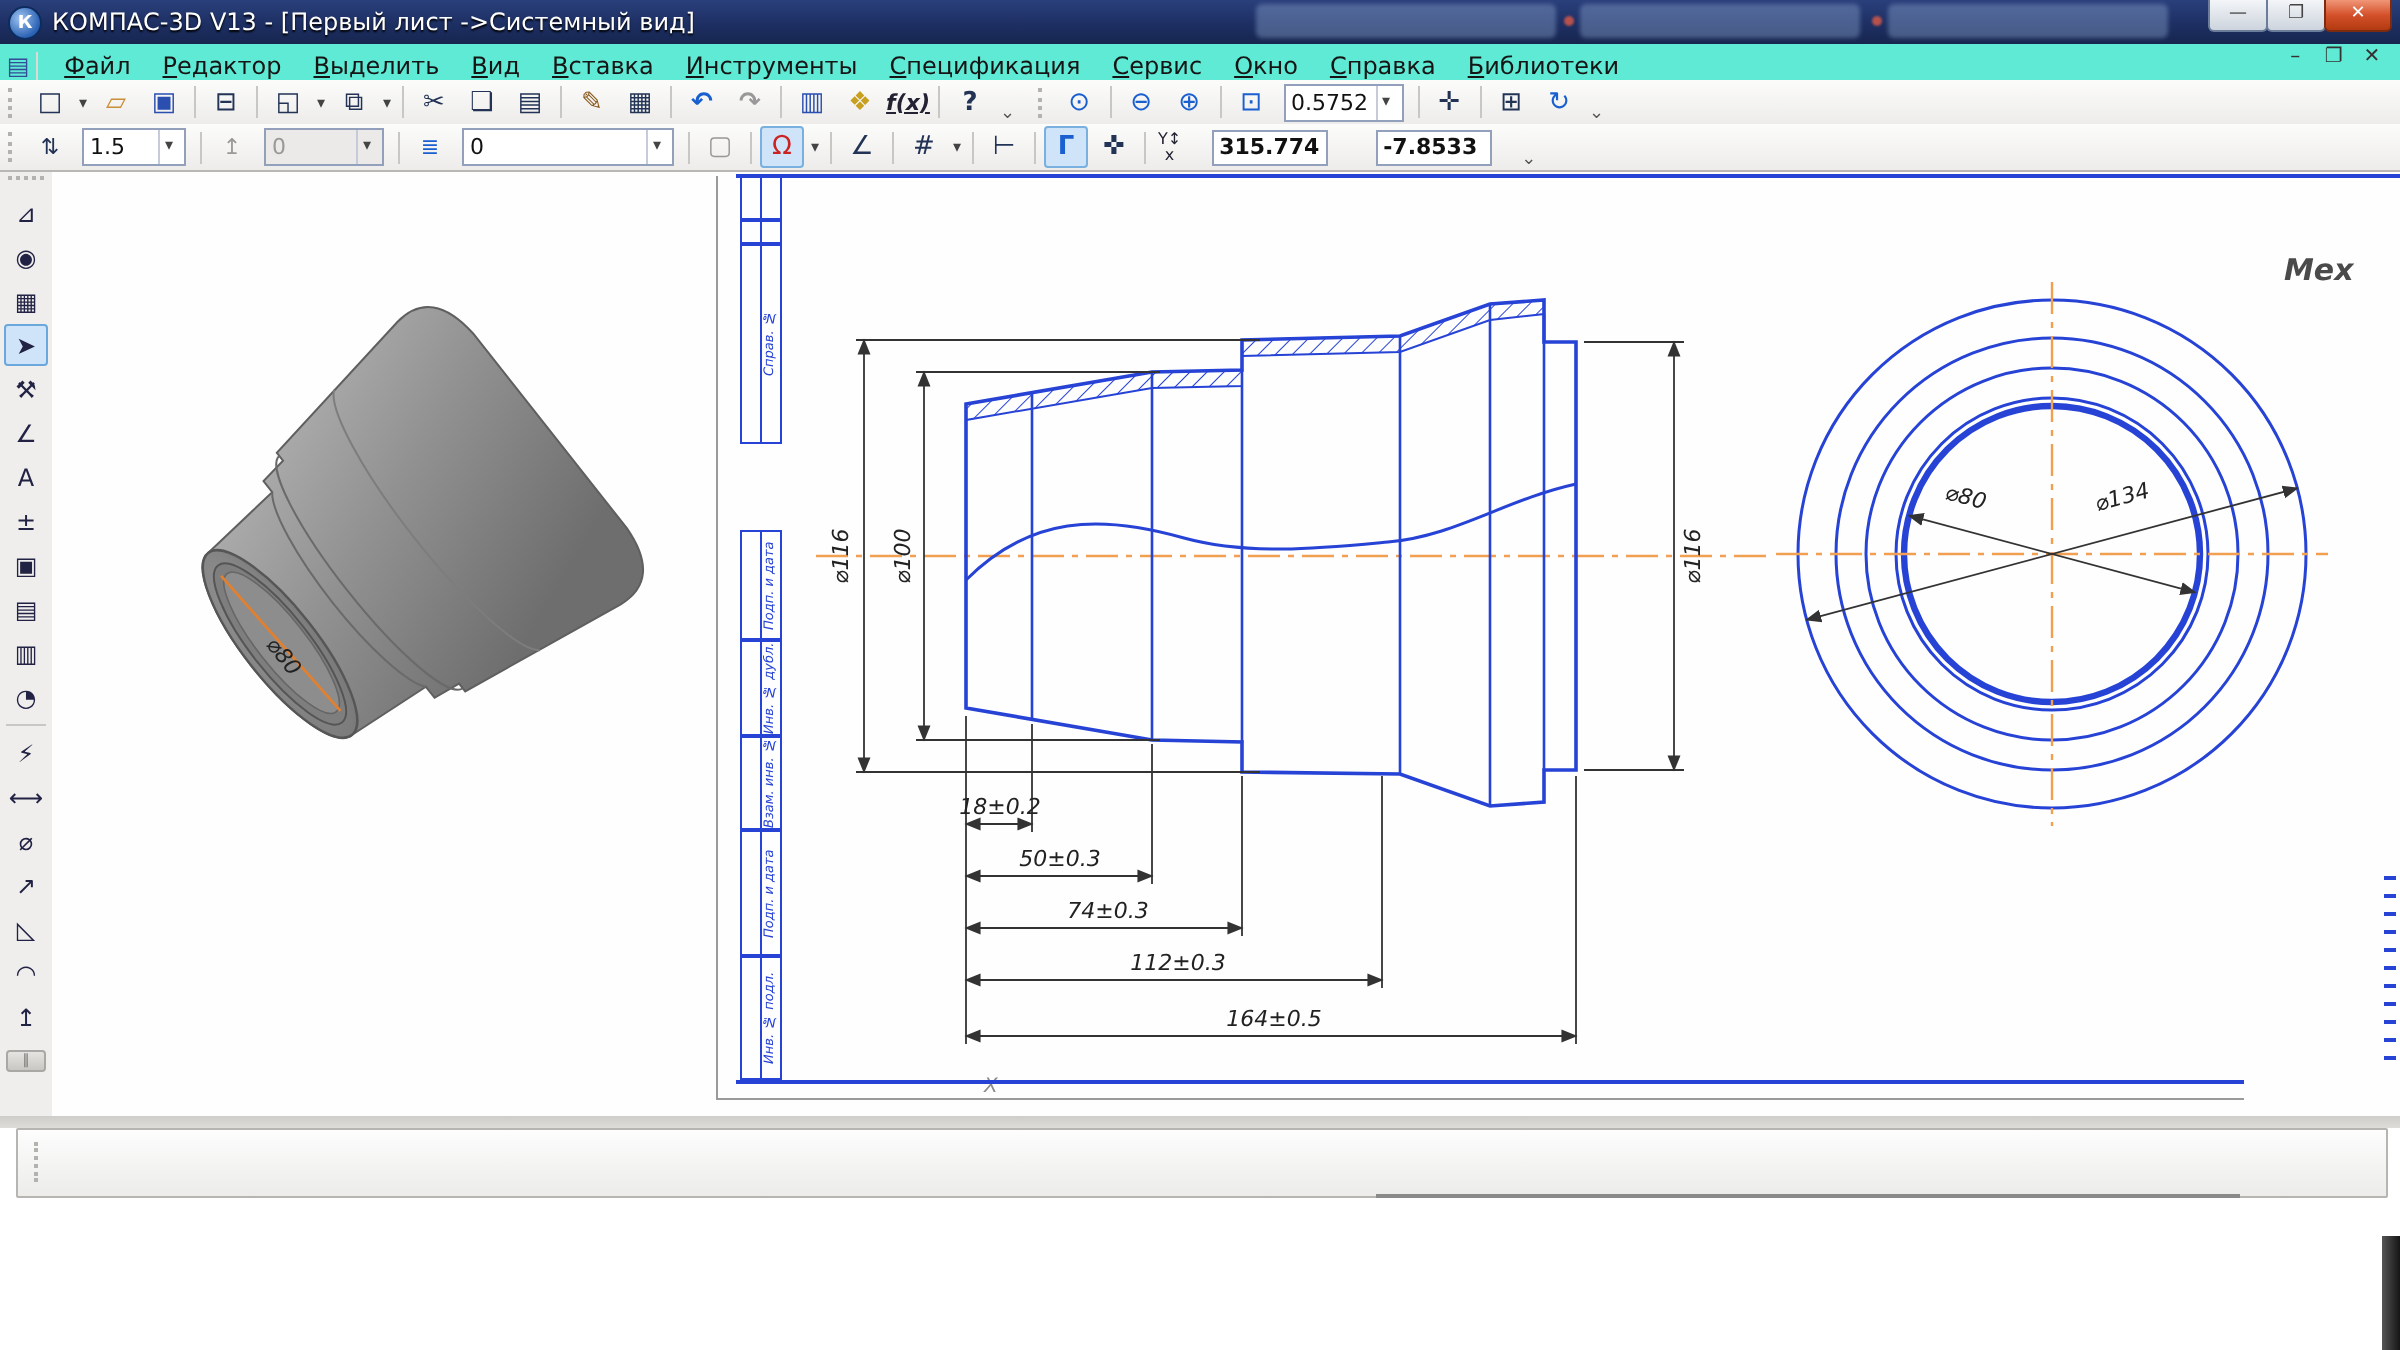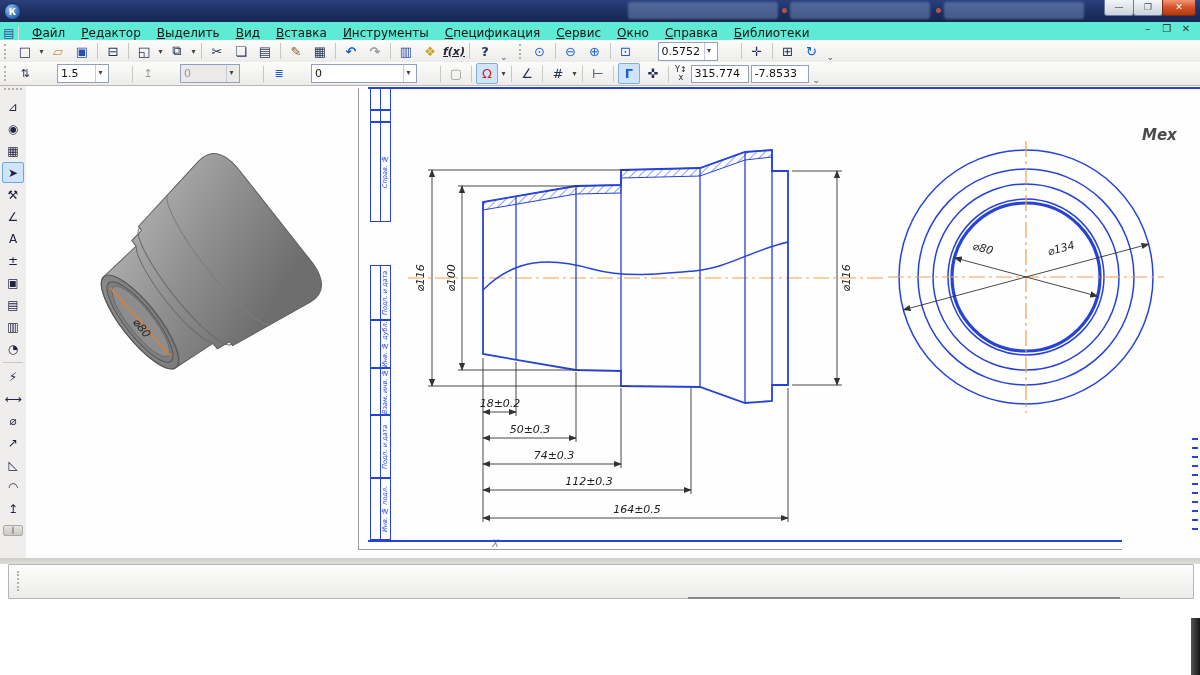--- a/index.html
+++ b/index.html
@@ -30,25 +30,25 @@
   #tb1{top:40px;height:22px;} #tb2{top:62px;height:23px;border-bottom:1px solid #b9b7b4;}
   .hdl{width:3px;height:15px;margin:0 4px;border-left:2px dotted #b4b2af;}
   .sep{width:1px;height:16px;background:#c9c7c4;margin:0 3px;}
   .tbtn{width:20px;height:19px;margin:0 1px;display:inline-flex;align-items:center;justify-content:center;
     font-size:13px;color:#223355;border:1px solid transparent;border-radius:2px;}
   .tbtn.small{font-size:11px;}
   .tbtn.on{background:#cfe4f8;border-color:#7ab0e0;}
   .tbtn.gray{color:#999;}
   .da{font-size:8px;color:#444;width:9px;text-align:center;}
   .cbo{height:17px;background:#fff;border:1px solid #93a0bb;display:inline-flex;align-items:center;
-    font-size:11px;color:#111;padding:0 3px;margin:0 20px;}
+    font-size:11px;color:#111;padding:0 3px;margin:0 4px;}
   .cbo .da{margin-left:auto;border-left:1px solid #c5cbda;height:100%;line-height:16px;}
   .cbo.dis{background:#eceae8;color:#999;}
   .fld{width:50px;height:16px;background:#fff;border:1px solid #93a0bb;font-size:11px;color:#111;
-    display:inline-flex;align-items:center;padding:0 3px;margin:0 1px;}
+    display:inline-flex;align-items:center;padding:0 3px;margin:0 12px;font-weight:bold;}
   .chev{font-size:9px;color:#555;margin:0 3px;align-self:flex-end;}
   .fx{font-style:italic;font-size:11px;font-weight:bold;color:#223;text-decoration:underline;}
   #yx{font-size:8px;line-height:8px;color:#223;margin:0 3px;text-align:center;}
   
   #leftbar{position:absolute;left:0;top:86px;width:26px;height:472px;background:#efeeec;border-right:1px solid #bcbab7;}
   #leftbar .hdl2{height:4px;margin:2px 4px;border-top:2px dotted #b4b2af;}
   .lbtn{width:20px;height:19px;margin:1px auto;display:flex;align-items:center;justify-content:center;
     font-size:12px;color:#224;border:1px solid transparent;border-radius:2px;}
   .lbtn.sel{background:#cfe4f8;border-color:#6aa7dd;}
   .lsep{height:1px;background:#c9c7c4;margin:3px 3px;}
@@ -81,20 +81,21 @@
 
 <div id="wrap">
 
   <div id="titlebar">
     <div class="tblob" style="left:628px;width:150px"></div>
     <div class="tblob" style="left:790px;width:140px"></div>
     <div class="tblob" style="left:944px;width:140px"></div>
     <div class="tdot" style="left:782px"></div>
     <div class="tdot" style="left:936px"></div>
     <span id="appicon">К</span>
+    <span id="apptitle">КОМПАС-3D V13 - [Первый лист -&gt;Системный вид]</span>
     <span class="winbtn" style="right:66px;width:28px">—</span>
     <span class="winbtn" style="right:37px;width:28px">❐</span>
     <span class="winbtn" id="btn-close" style="right:4px;width:32px">✕</span>
   </div>
 
   <div id="menubar">
     <span id="menudoc">▤</span>
     <span id="menu-items"><span class="menu-item"><u>Ф</u>айл</span><span class="menu-item"><u>Р</u>едактор</span><span class="menu-item"><u>В</u>ыделить</span><span class="menu-item"><u>В</u>ид</span><span class="menu-item"><u>В</u>ставка</span><span class="menu-item"><u>И</u>нструменты</span><span class="menu-item"><u>С</u>пецификация</span><span class="menu-item"><u>С</u>ервис</span><span class="menu-item"><u>О</u>кно</span><span class="menu-item"><u>С</u>правка</span><span class="menu-item"><u>Б</u>иблиотеки</span></span>
     <span id="mdi">
       <span>–</span>

